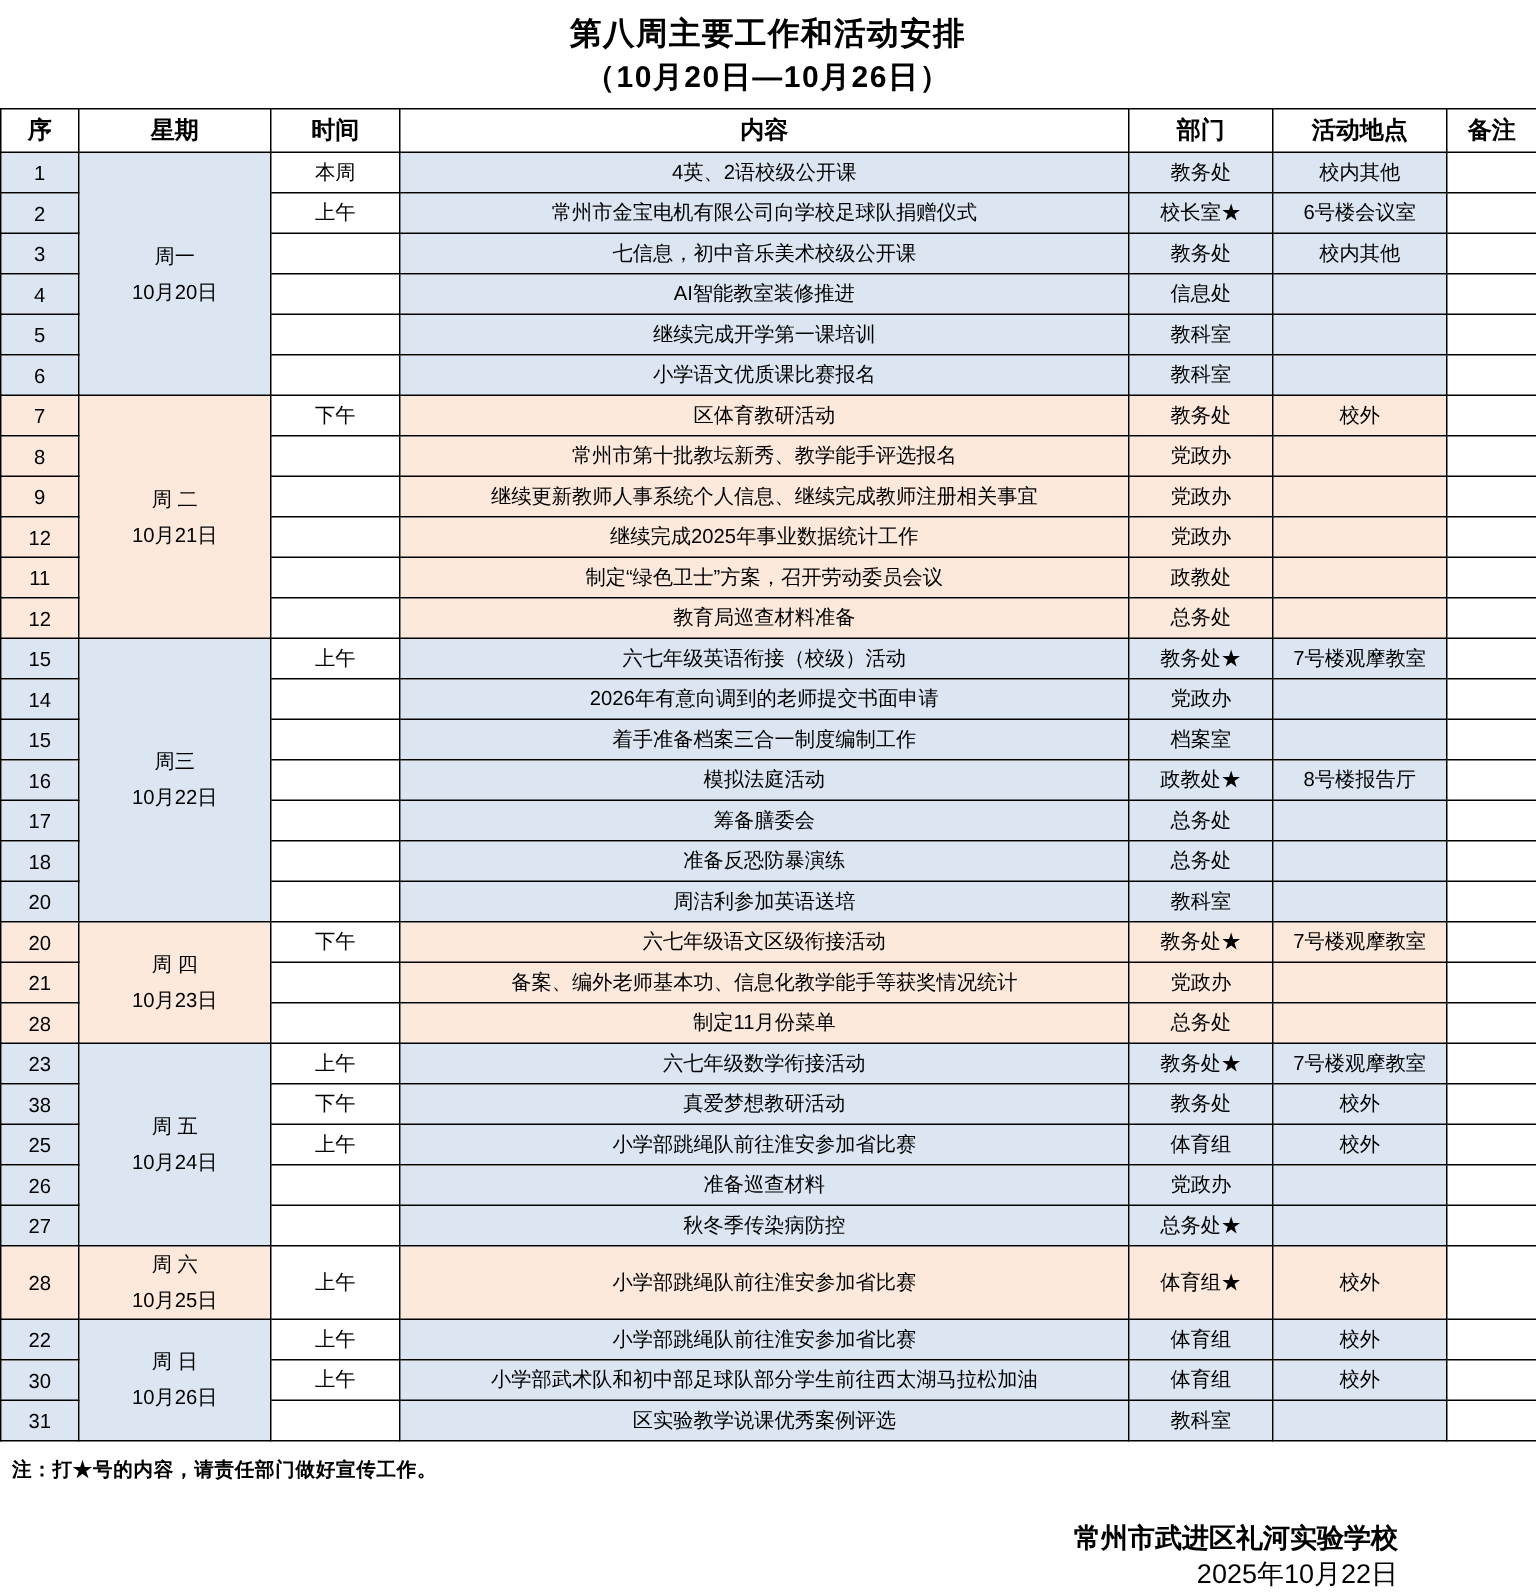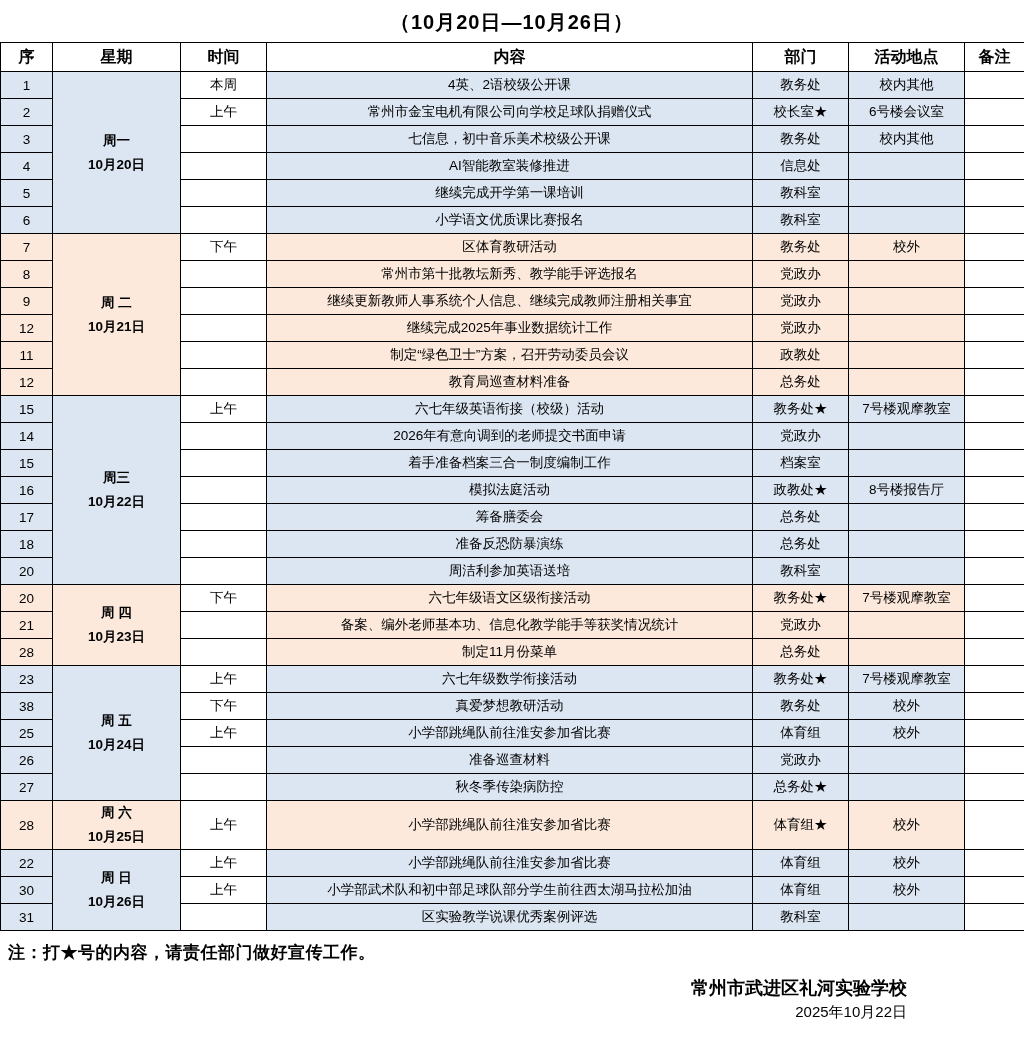--- a/index.html
+++ b/index.html
@@ -63,53 +63,54 @@
   col.c-day     { width: 128px; }
   col.c-time    { width: 86px; }
   col.c-content { width: 486px; }
   col.c-dept    { width: 96px; }
   col.c-place   { width: 116px; }
   col.c-remark  { width: 60px; }
 
   .seq { font-size: 11.5px; }
   .day-cell {
     font-size: 16px;
-    font-weight: bold;
+    font-weight: normal;
     line-height: 24px;
   }
   .blue   { background: #dce6f2; }
   .peach  { background: #fce9db; }
   .white  { background: #ffffff; }
 
   .note {
     margin: 10px 0 0 8px;
-    font-size: 17px;
+    font-size: 13px;
     font-weight: bold;
     letter-spacing: 0.5px;
   }
   .signature {
-    margin-top: 12px;
+    margin-top: 24px;
     text-align: right;
-    padding-right: 117px;
+    padding-right: 92px;
     line-height: 24px;
   }
   .sig-school {
     font-size: 18px;
     font-weight: bold;
   }
   .sig-date {
-    font-size: 15px;
+    font-size: 18px;
   }
 </style>
 </head>
 <body>
 
 <div class="page">
 
   <div class="title-block">
+    <div class="title-main">第八周主要工作和活动安排</div>
     <div class="title-sub">（10月20日—10月26日）</div>
   </div>
 
   <table class="sched">
     <colgroup>
       <col class="c-seq">
       <col class="c-day">
       <col class="c-time">
       <col class="c-content">
       <col class="c-dept">

